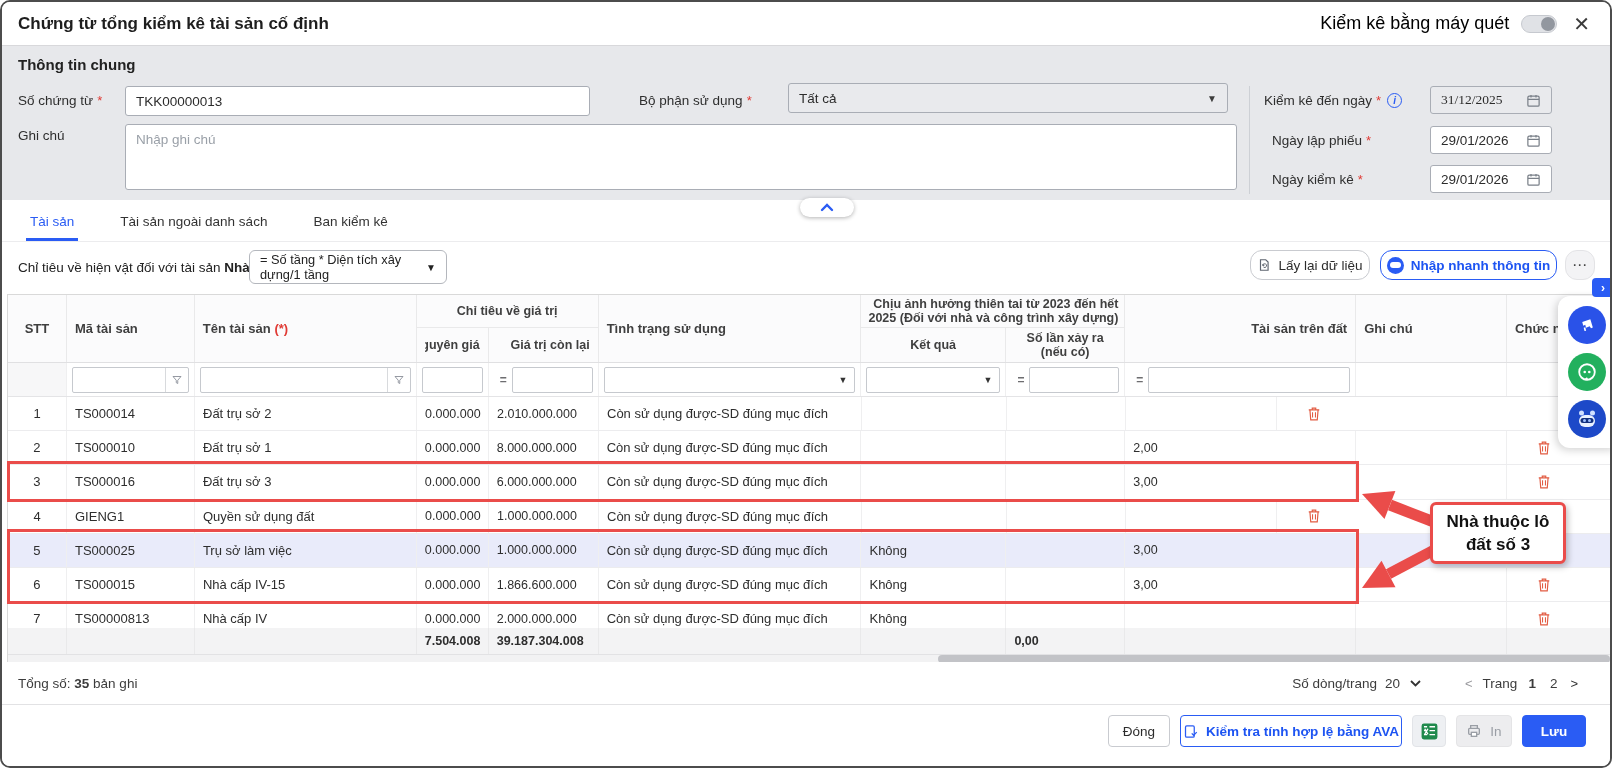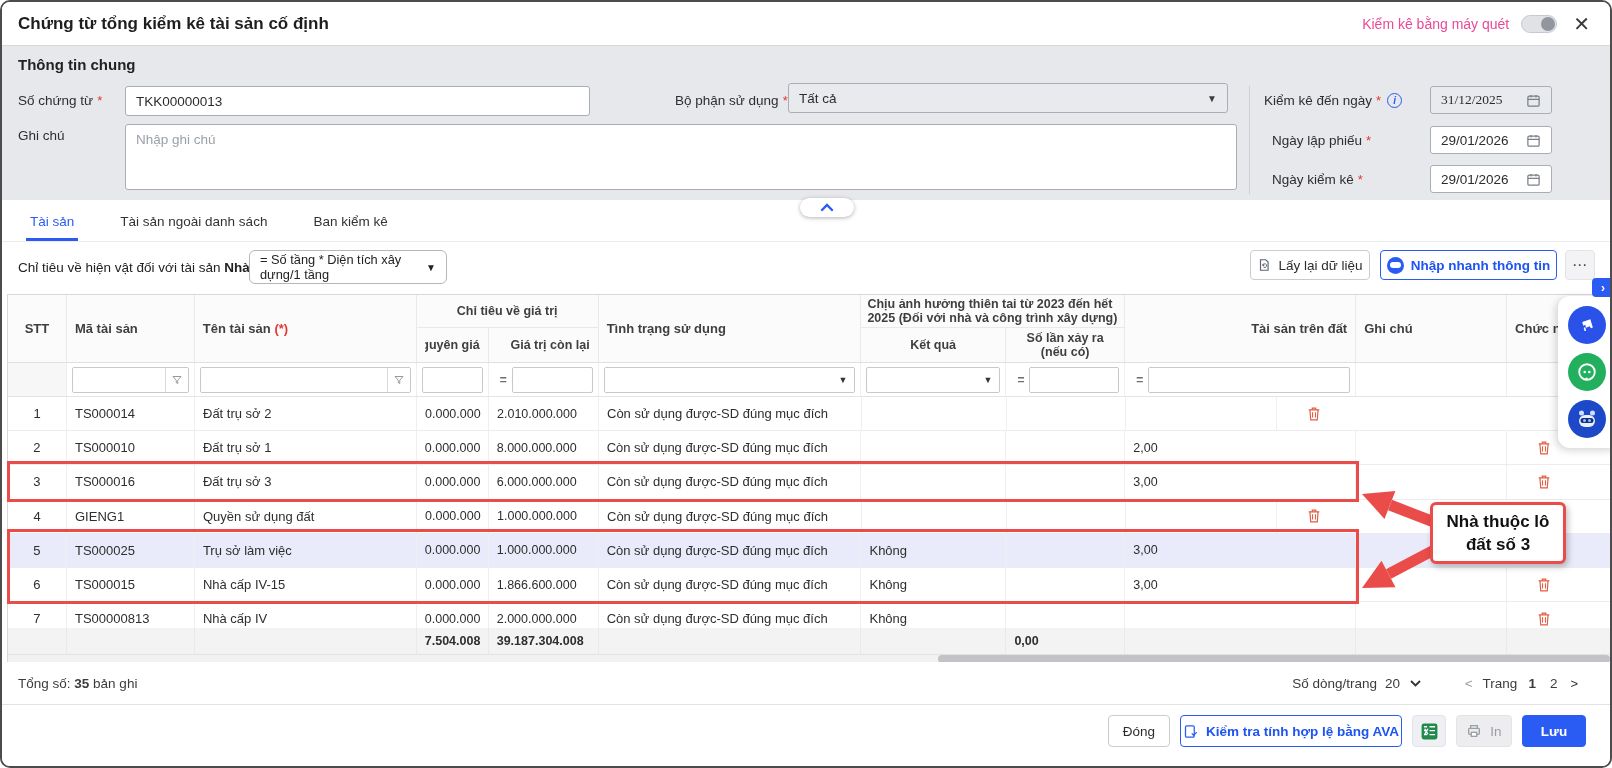--- a/index.html
+++ b/index.html
@@ -3,21 +3,21 @@
 <meta charset="utf-8">
 <style>
   * { box-sizing: border-box; margin: 0; padding: 0; }
   html,body { width:1612px; height:768px; background:#fff; font-family:"Liberation Sans","DejaVu Sans",sans-serif; }
   .dialog { position:relative; width:1612px; height:768px; background:#fff; border:2px solid #4c4c4c; border-radius:10px; overflow:hidden; }
 
   
   .titlebar { position:absolute; left:0; top:0; width:100%; height:44px; background:#fff; border-bottom:1px solid #d8d8db; display:flex; align-items:center; padding:0 16px; }
   .title { font-size:17px; font-weight:bold; color:#1e1e1e; }
   .titlebar-right { margin-left:auto; display:flex; align-items:center; gap:12px; }
-  .toggle-label { font-size:14px; color:#ec4899; }
+  .toggle-label { font-size:18px; color:#000000; }
   .toggle { width:36px; height:18px; border-radius:9px; background:#e0e2e6; border:1px solid #c6c9cf; position:relative; cursor:pointer; }
   .toggle .knob { position:absolute; right:1px; top:1px; width:14px; height:14px; border-radius:8px; background:#92979f; }
   .close-x { font-size:20px; color:#3a3a3a; cursor:pointer; line-height:1; padding:2px 4px; }
 
   
   .form { position:absolute; left:0; top:44px; width:100%; height:154px; background:#e7e8eb; }
   .section-title { position:absolute; left:16px; top:10px; font-size:15px; font-weight:bold; color:#222; }
   .lbl { font-size:13.5px; color:#2e2e2e; }
   .req { color:#e03a34; margin-left:4px; font-size:13px; }
   .fld { position:absolute; background:#fff; border:1px solid #a9adb5; border-radius:3px; font-size:13.5px; color:#2c2c2c; display:flex; align-items:center; padding:0 10px; }
@@ -35,37 +35,37 @@
   
   .tabsbar { position:absolute; left:0; top:198px; width:100%; height:42px; background:#fff; border-bottom:1px solid #ececee; display:flex; align-items:flex-end; padding:0 0 0 24px; }
   .tab { font-size:13.5px; color:#333; padding:10px 4px 9px; margin-right:38px; cursor:pointer; border-bottom:3px solid transparent; }
   .tab.active { color:#2a5cf4; border-bottom-color:#2a5cf4; }
 
   
   .toolbar { position:absolute; left:0; top:240px; width:100%; height:52px; background:#fff; }
   .criteria-lbl { position:absolute; left:16px; top:18px; font-size:13.5px; color:#222; }
   .criteria-dd { position:absolute; left:247px; top:8px; width:198px; height:34px; border:1px solid #b4b7bd; border-radius:6px; background:#fff; display:flex; align-items:center; padding:0 10px; font-size:12.8px; color:#222; cursor:pointer; }
   .criteria-dd .caret { margin-left:8px; font-size:10px; }
-  .btn { display:flex; align-items:center; justify-content:center; gap:7px; border-radius:4px; font-size:13.5px; cursor:pointer; border:1px solid #c9cbd0; background:#fff; color:#2c2c2c; }
+  .btn { display:flex; align-items:center; justify-content:center; gap:7px; border-radius:12px; font-size:13.5px; cursor:pointer; border:1px solid #c9cbd0; background:#fff; color:#2c2c2c; }
   .btn-reload { position:absolute; left:1248px; top:8px; width:120px; height:30px; }
   .btn-quick { position:absolute; left:1378px; top:8px; width:177px; height:30px; border:1.5px solid #2a5cf4; color:#1d54f2; font-weight:bold; }
   .btn-more { position:absolute; left:1563px; top:8px; width:30px; height:30px; background:#f3f3f5; border:1px solid #e3e3e6; font-size:15px; letter-spacing:1px; color:#444; }
   .robot-dot { width:17px; height:17px; border-radius:50%; background:#2a5cf4; position:relative; flex:none; }
   .robot-dot::after { content:""; position:absolute; left:3px; top:5px; width:11px; height:6px; border-radius:3px; background:#fff; }
 
   
   .tbl { position:absolute; left:5px; top:292px; width:1607px; height:368px; border:1px solid #d9d9d9; border-right:none; background:#fff; font-size:13px; }
   .c-stt{width:59px} .c-code{width:128px} .c-name{width:222px} .c-cost{width:72px} .c-rem{width:110px}
   .c-status{width:263px} .c-result{width:145px} .c-occ{width:119px} .c-land{width:231px} .c-note{width:151px} .c-act{width:107px}
   .thead { display:flex; height:68px; background:#fbfbfc; border-bottom:1px solid #e0e0e2; color:#3f3f3f; font-weight:bold; }
   .th { display:flex; align-items:center; padding:0 8px; border-right:1px solid #e9e9ea; }
   .th.center{ justify-content:center; text-align:center; }
   .th.right{ justify-content:flex-end; }
   .hgroup { display:flex; flex-direction:column; border-right:1px solid #e9e9ea; }
-  .g-label { height:34px; display:flex; align-items:center; justify-content:center; border-bottom:1px solid #e9e9ea; font-size:12.5px; line-height:14px; text-align:left; padding:0 6px; }
+  .g-label { height:34px; display:flex; align-items:center; justify-content:center; border-bottom:1px solid #e9e9ea; font-size:12.5px; line-height:14px; text-align:right; padding:0 6px; }
   .g-cells { display:flex; height:34px; }
   .g-cells .th { height:34px; font-size:12.5px; line-height:14px; }
   .clip-left { display:block; width:100%; direction:rtl; overflow:hidden; white-space:nowrap; text-align:right; }
   .red { color:#e03a34; }
 
   .tfilter { display:flex; height:34px; background:#fff; border-bottom:1px solid #e4e4e6; }
   .fcell { display:flex; align-items:center; padding:0 5px; border-right:1px solid #efeff0; }
   .fcell.gray { background:#f7f7f8; }
   .finput { height:26px; background:#fff; border:1px solid #c6c9ce; border-radius:2px; flex:1; display:flex; align-items:center; }
   .finput .funnel { margin-left:auto; border-left:1px solid #d8dadd; height:100%; display:flex; align-items:center; padding:0 5px; }
@@ -134,21 +134,21 @@
     </div>
   </div>
 
   <div class="form">
     <div class="section-title">Thông tin chung</div>
     <div class="lbl" style="position:absolute;left:16px;top:47px;"><span>Số chứng từ</span><span class="req">*</span></div>
     <div class="fld" style="left:123px;top:40px;width:465px;height:30px;">
         <span>TKK00000013</span>
       </div>
 
-    <div class="lbl" style="position:absolute;left:673px;top:47px;text-align:right;"><span>Bộ phận sử dụng</span><span class="req">*</span></div>
+    <div class="lbl" style="position:absolute;left:637px;top:47px;text-align:right;"><span>Bộ phận sử dụng</span><span class="req">*</span></div>
     <div class="fld gray" style="left:786px;top:37px;width:440px;height:30px;">
         <span>Tất cả</span>
         <span class="caret">▼</span>
       </div>
 
     <div class="lbl" style="position:absolute;left:16px;top:82px;">Ghi chú</div>
     <textarea class="fld" style="left: 123px; top: 78px; width: 1112px; height: 66px;" placeholder="Nhập ghi chú"></textarea>
 
     <div class="v-divider"></div>
 

